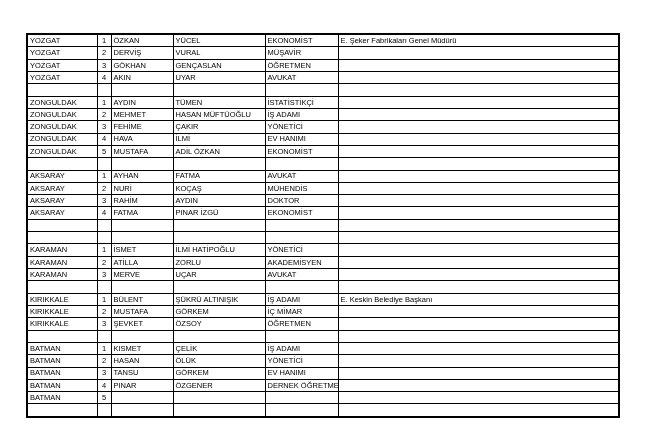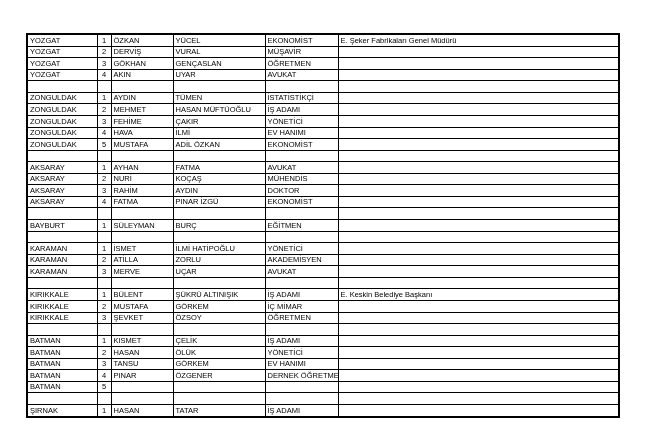--- a/index.html
+++ b/index.html
@@ -183,28 +183,20 @@
         </tr>
         <tr>
           <td class="col-province"></td>
           <td class="col-number"></td>
           <td class="col-first-name"></td>
           <td class="col-last-name"></td>
           <td class="col-occupation"></td>
           <td class="col-note"></td>
         </tr>
         <tr>
-          <td class="col-province">BAYBURT</td>
-          <td class="col-number">1</td>
-          <td class="col-first-name">SÜLEYMAN</td>
-          <td class="col-last-name">BURÇ</td>
-          <td class="col-occupation">EĞİTMEN</td>
-          <td class="col-note"></td>
-        </tr>
-        <tr>
           <td class="col-province"></td>
           <td class="col-number"></td>
           <td class="col-first-name"></td>
           <td class="col-last-name"></td>
           <td class="col-occupation"></td>
           <td class="col-note"></td>
         </tr>
         <tr>
           <td class="col-province">KARAMAN</td>
           <td class="col-number">1</td>
@@ -308,25 +300,17 @@
           <td class="col-last-name"></td>
           <td class="col-occupation"></td>
           <td class="col-note"></td>
         </tr>
         <tr>
           <td class="col-province"></td>
           <td class="col-number"></td>
           <td class="col-first-name"></td>
           <td class="col-last-name"></td>
           <td class="col-occupation"></td>
-          <td class="col-note"></td>
-        </tr>
-        <tr>
-          <td class="col-province">ŞIRNAK</td>
-          <td class="col-number">1</td>
-          <td class="col-first-name">HASAN</td>
-          <td class="col-last-name">TATAR</td>
-          <td class="col-occupation">İŞ ADAMI</td>
           <td class="col-note"></td>
         </tr>
       </tbody>
   </table>
 </div>
 
 </body></html>

